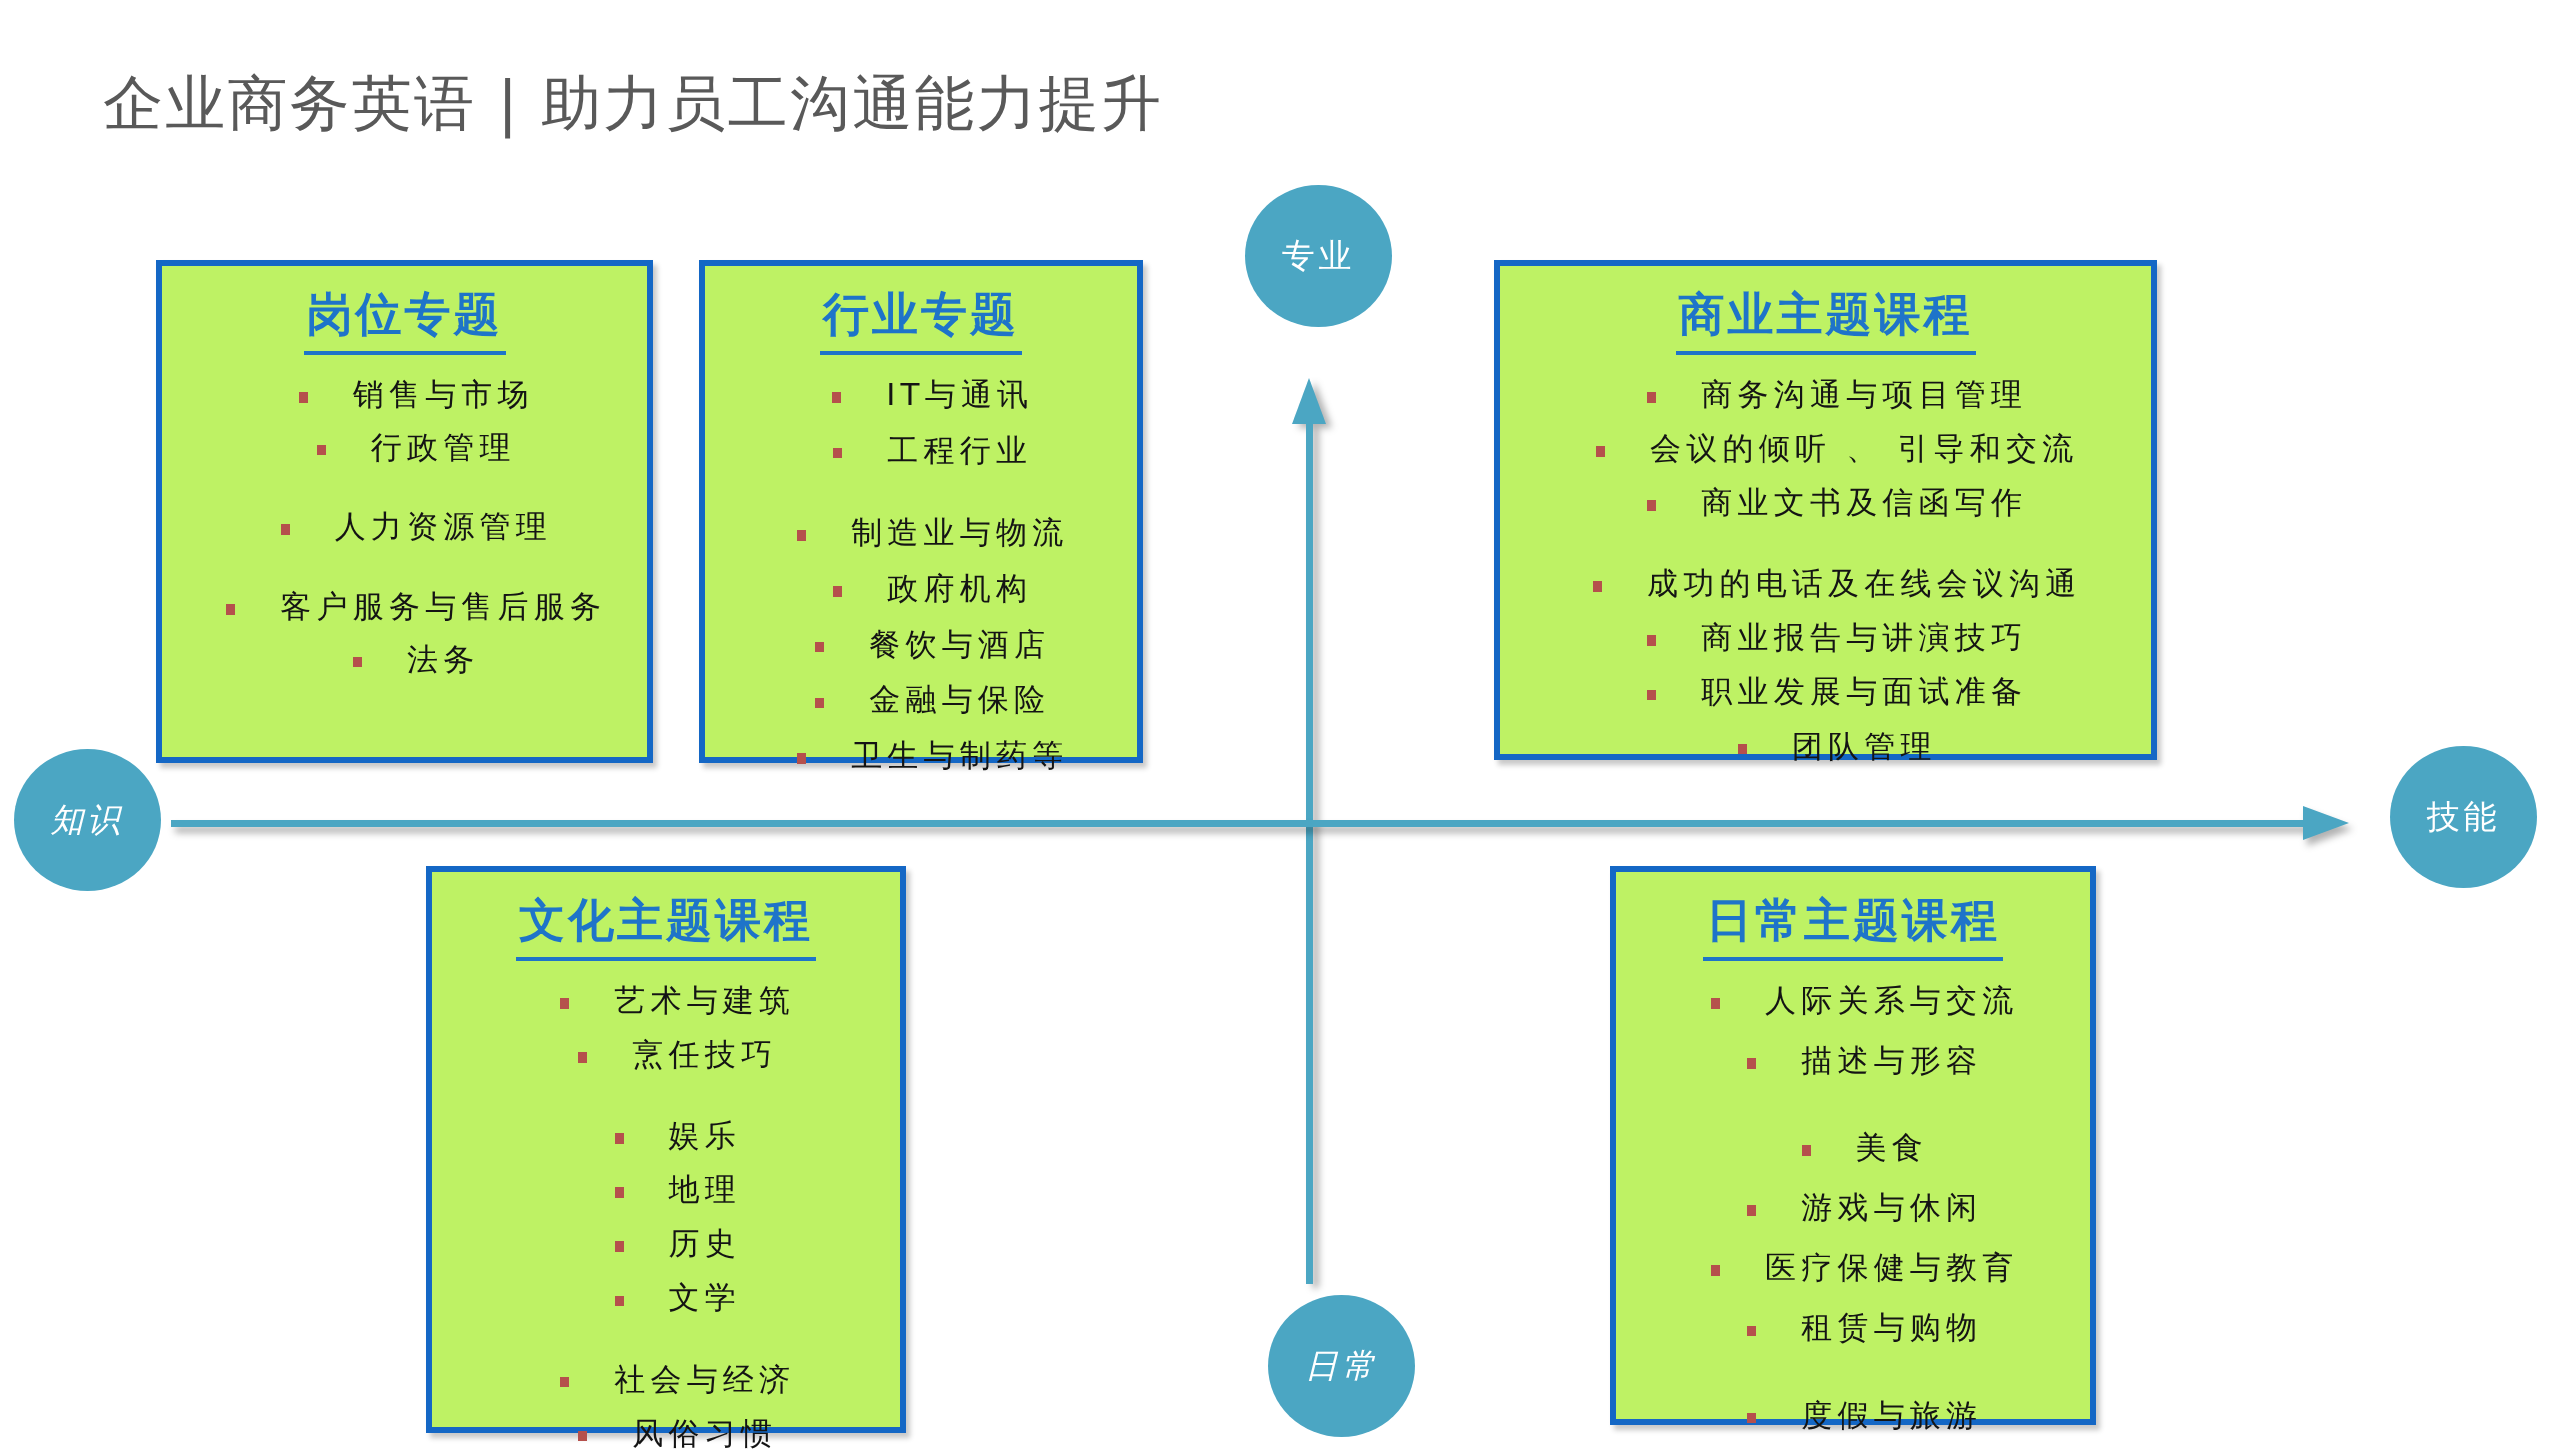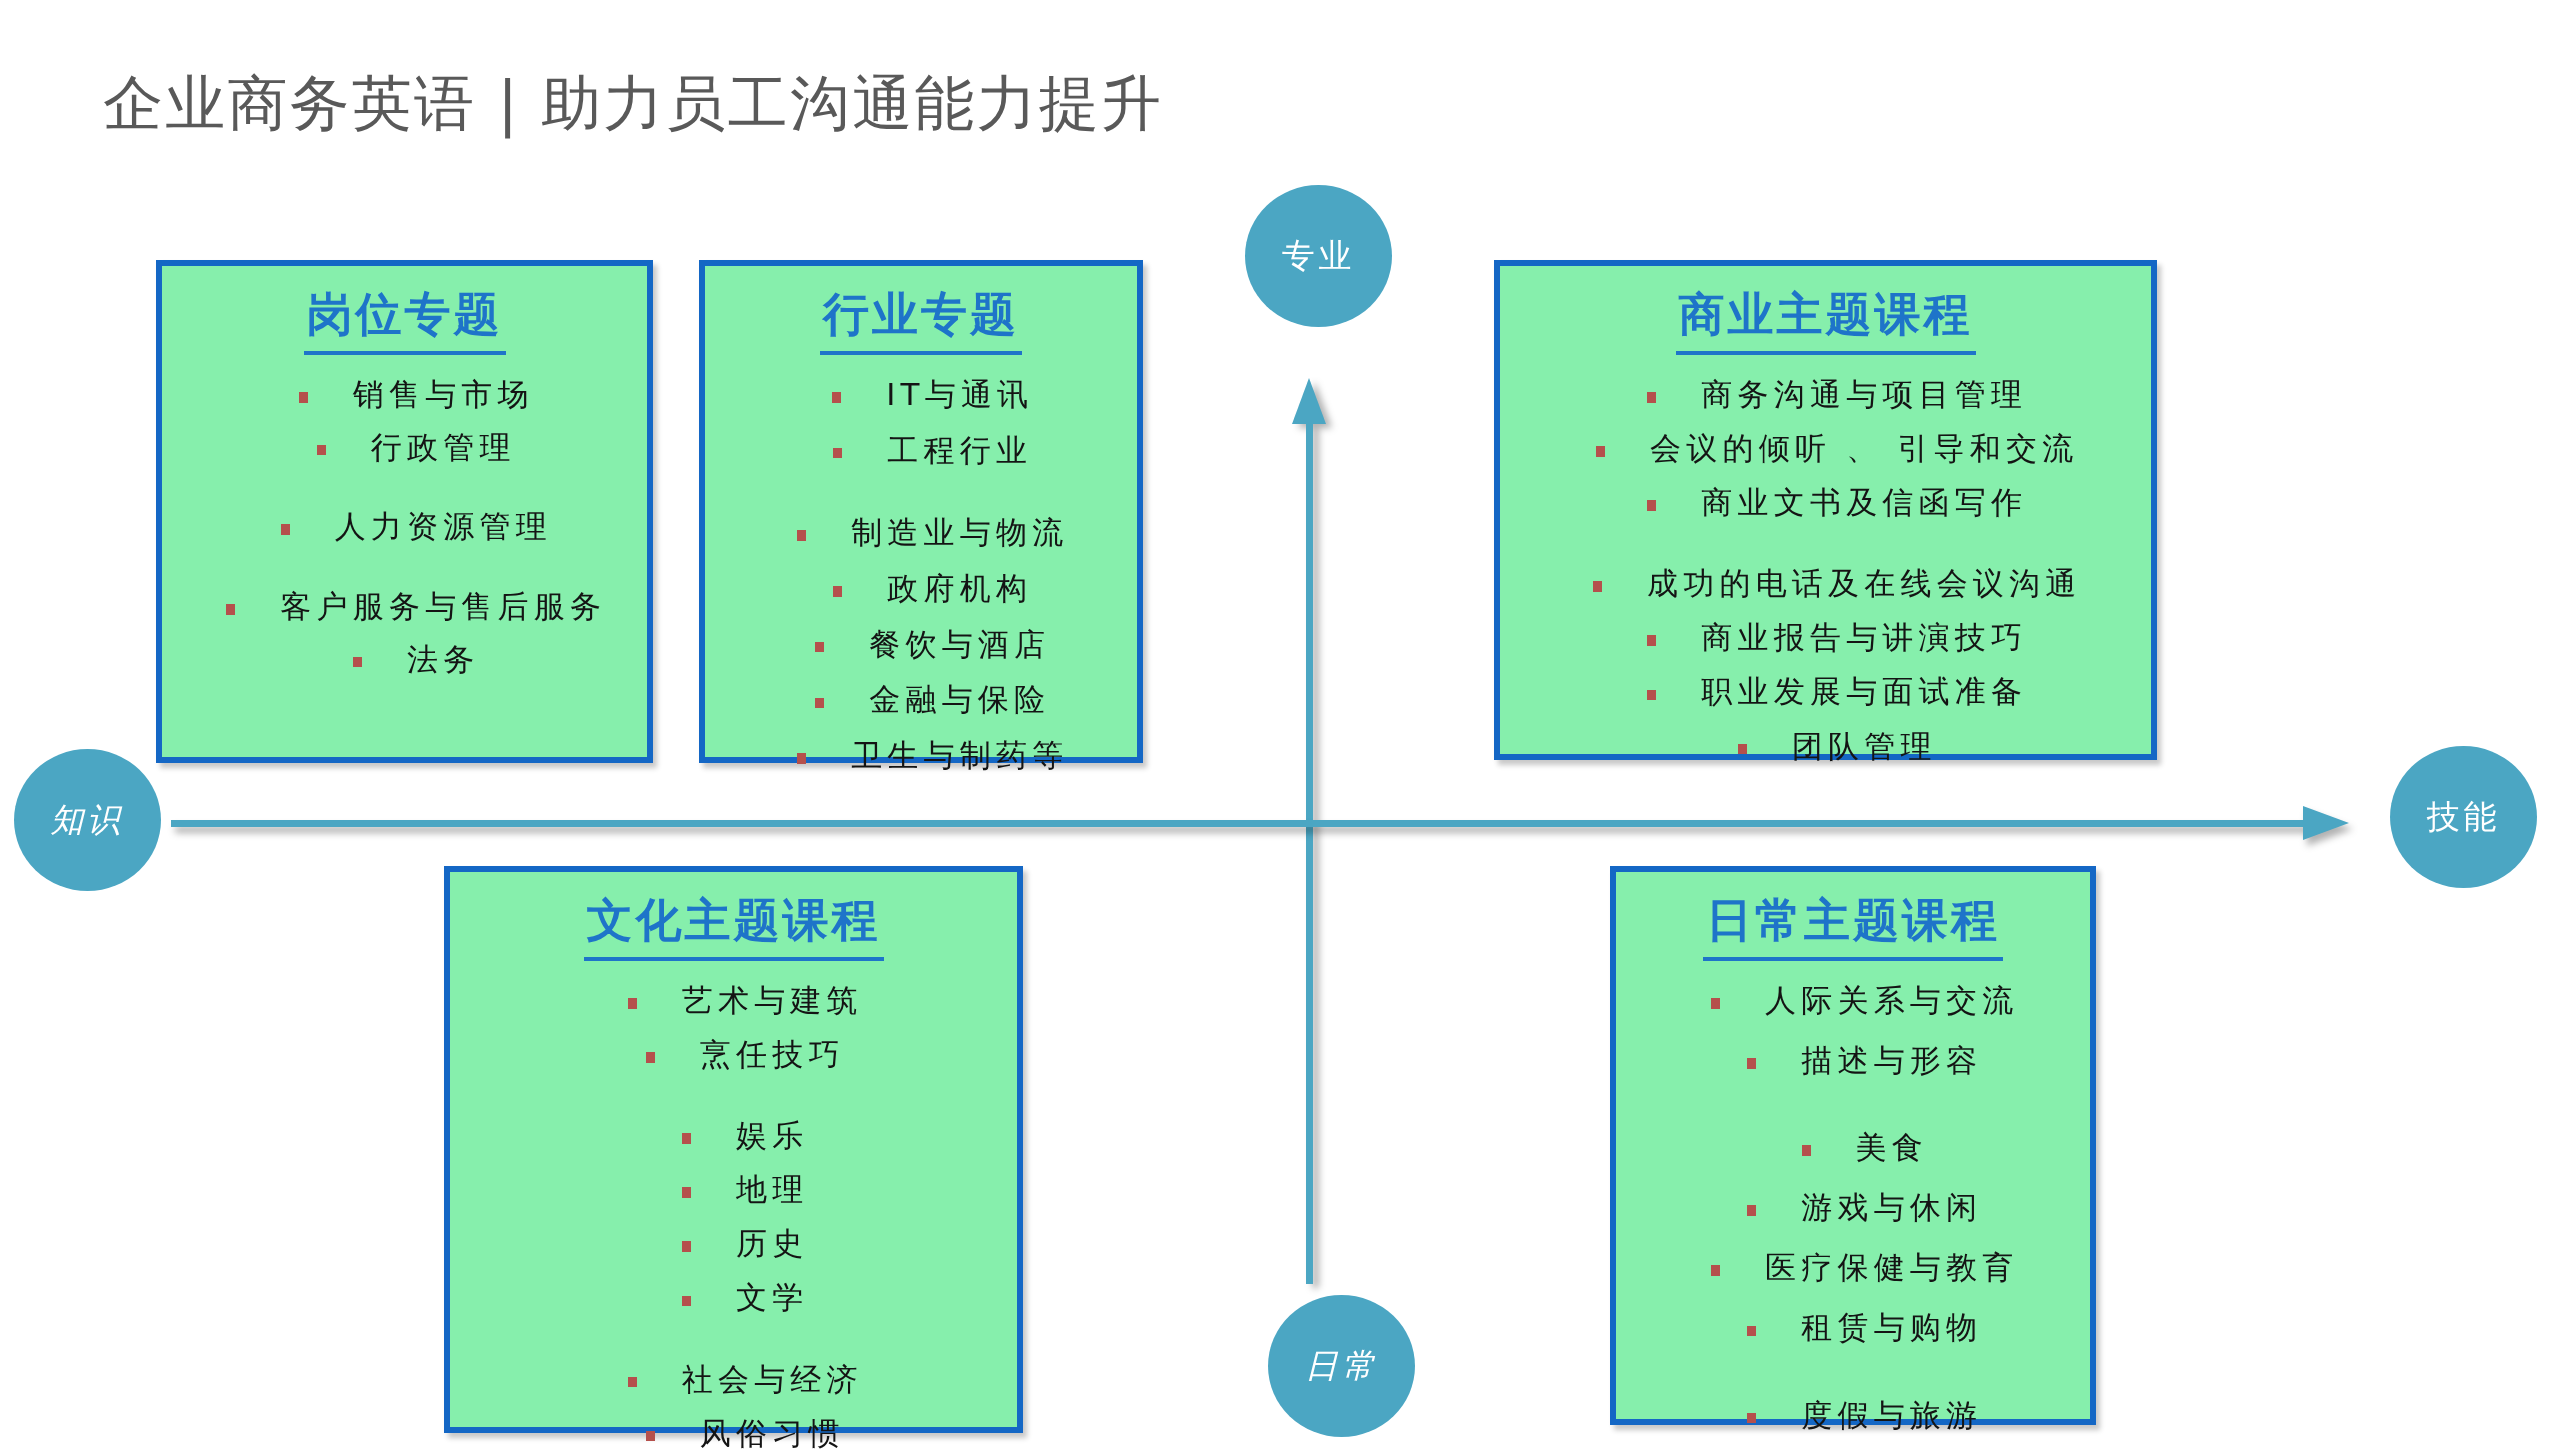--- a/index.html
+++ b/index.html
@@ -48,27 +48,27 @@
     position:absolute; left:0; top:13.5px; width:2137px; height:7.5px; background:#4ba6c3;
   }
   #axis-h .arrow-right {
     position:absolute; right:0; top:0; width:0; height:0;
     border-top:17px solid transparent; border-bottom:17px solid transparent;
     border-left:46px solid #4ba6c3;
   }
 
   
   .box {
-    position:absolute; box-sizing:border-box; background:#86efac;
+    position:absolute; box-sizing:border-box; background:#bef264;
     border:6px solid #1467c5; box-shadow:3.7px 5.2px 5.2px rgba(0,0,0,0.22); z-index:2;
   }
   #box-position { left:156px;  top:260px;  width:497px; height:503px; }
   #box-industry { left:699px;  top:260px;  width:444px; height:503px; }
   #box-business { left:1494px; top:260px;  width:663px; height:500px; }
-  #box-culture  { left:444px;  top:866px; width:579px; height:567px; }
+  #box-culture  { left:426px;  top:866px; width:480px; height:567px; }
   #box-daily    { left:1610px; top:866px; width:486px; height:559px; }
 
   .box-title {
     margin:18px 0 0 0; text-align:center;
     font-size:46px; font-weight:700; color:#1e74c9; letter-spacing:3px;
   }
   .box-title span {
     display:inline-block; border-bottom:4.5px solid #1e74c9; padding:0 3px 4.5px 3px;
   }
 

